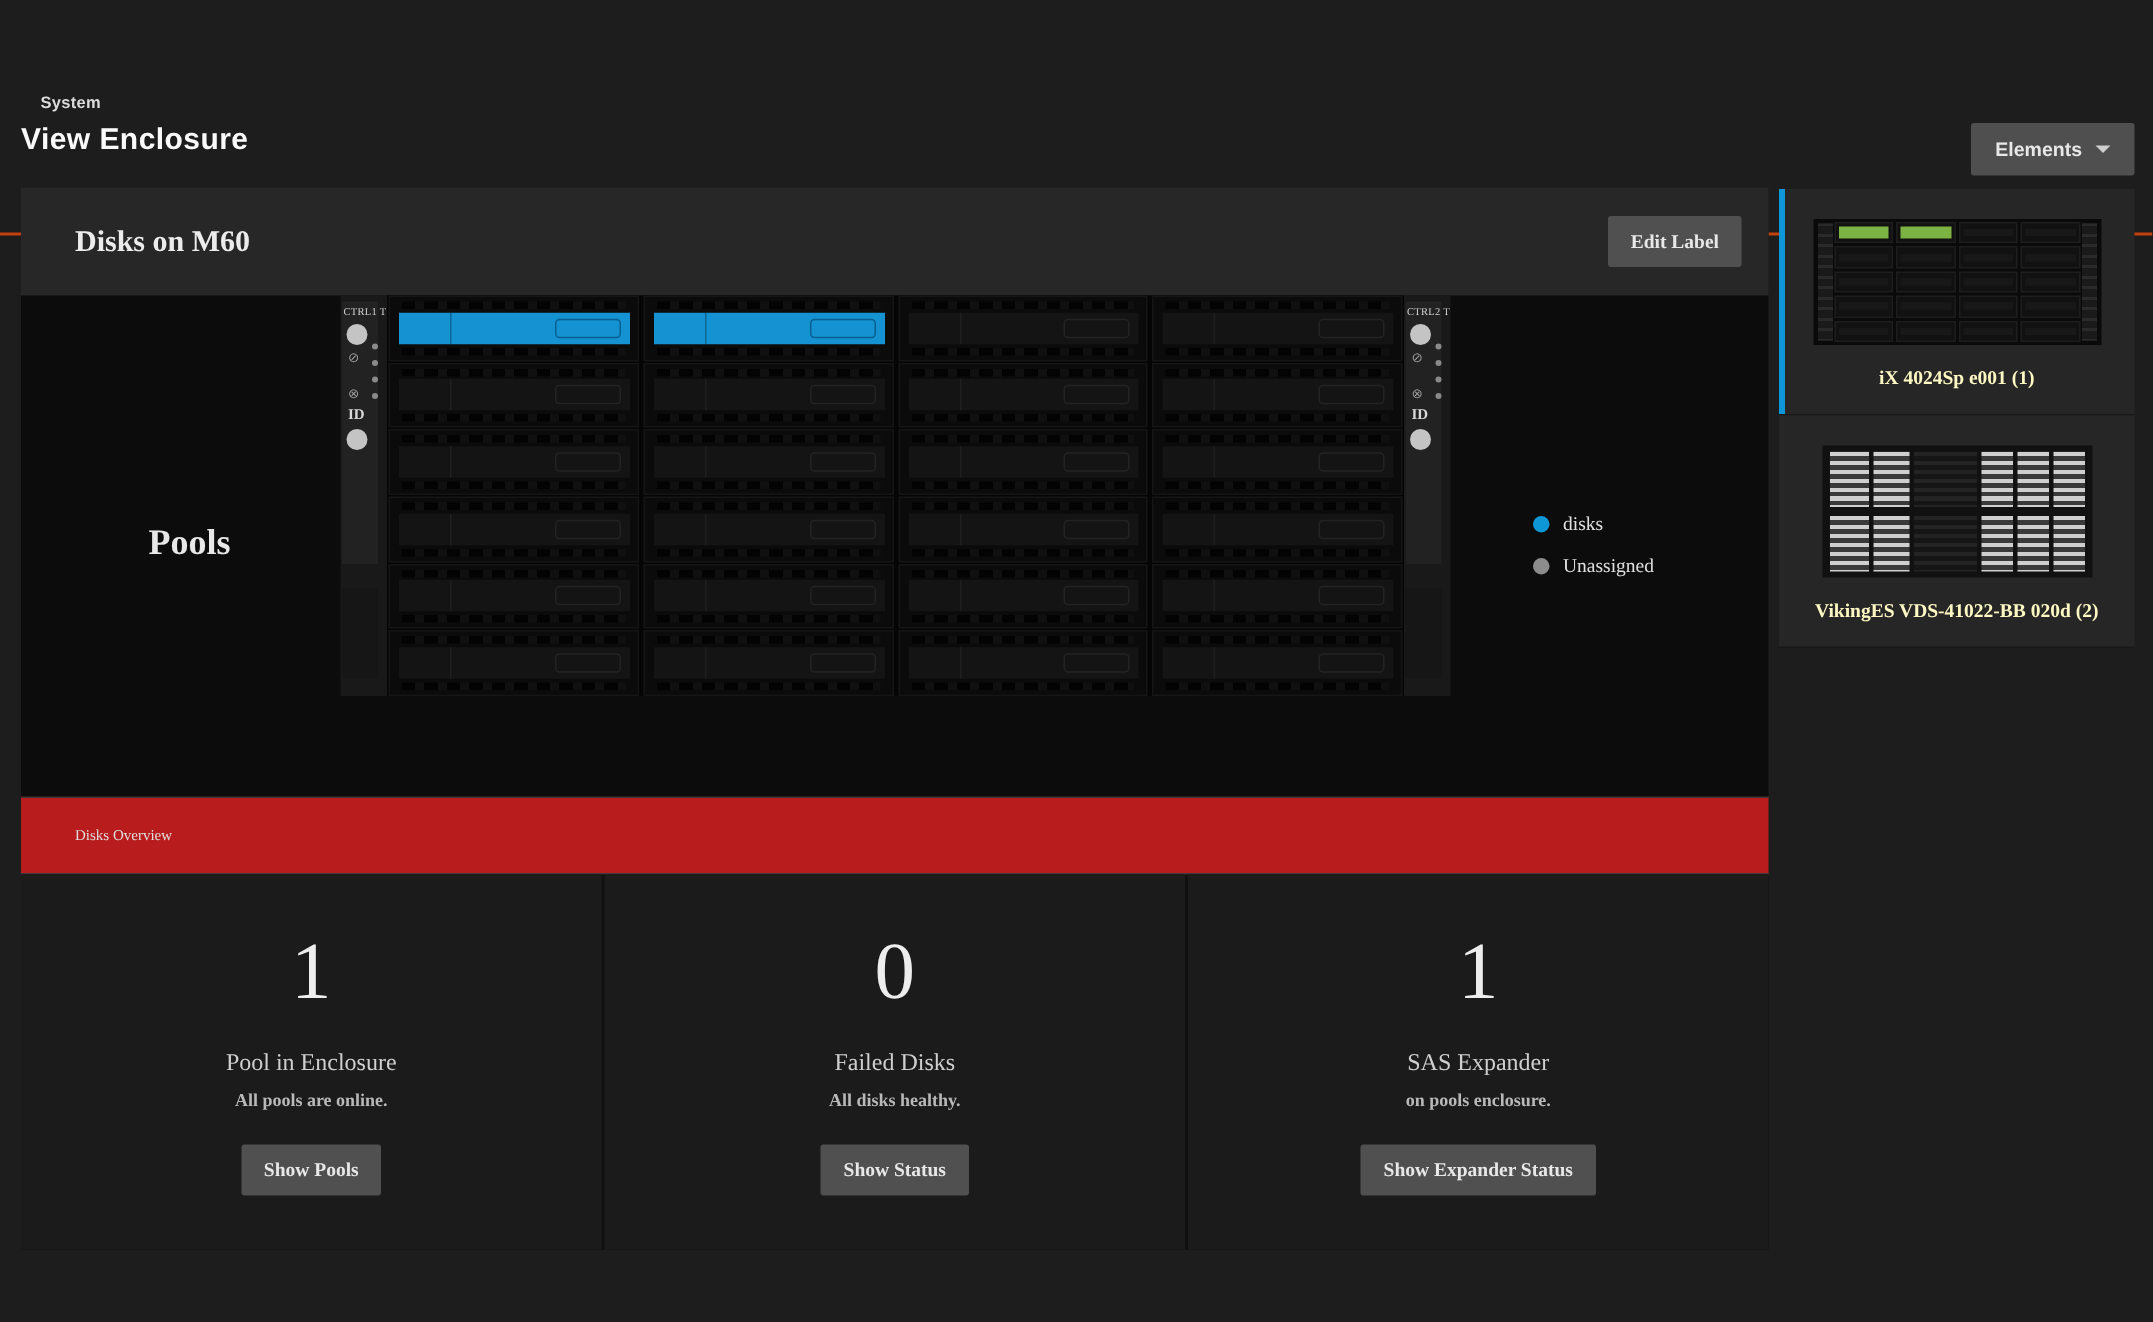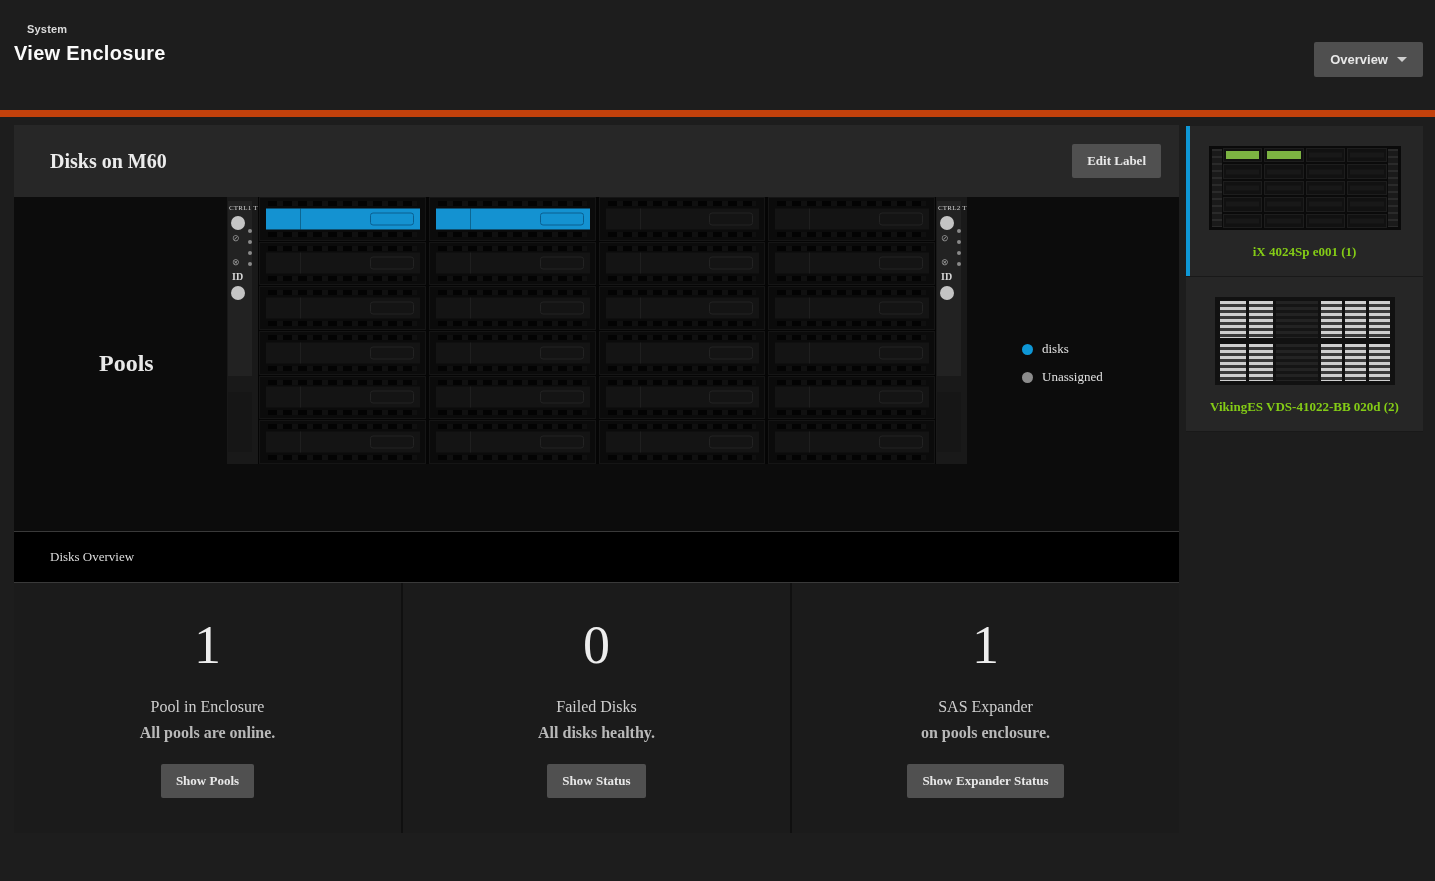--- a/index.html
+++ b/index.html
@@ -1,19 +1,19 @@
 <!DOCTYPE html>
 <html><head>
 <meta charset="utf-8">
 <style>
   * { margin:0; padding:0; box-sizing:border-box; }
   html,body { width:1435px; height:881px; background:#1d1d1d; font-family:"Liberation Sans", sans-serif; color:#e0e0e0; overflow:hidden; }
 
   
-  .top-header { position:relative; height:117px; border-bottom:7px solid #c2410c; }
+  .top-header { position:relative; height:117px; border-bottom:2px solid #c2410c;margin-top:40px; }
   .breadcrumb { position:absolute; left:27px; top:23px; font-size:11px; font-weight:bold; color:#dcdcdc; letter-spacing:.2px; }
   .page-title { position:absolute; left:14px; top:42px; font-size:20px; font-weight:bold; color:#fafafa; letter-spacing:.3px; }
   .elements-btn { position:absolute; right:12px; top:42px; background:#4f4f4f; border:none; color:#e8e8e8;
       font-family:inherit; font-size:13px; font-weight:bold; padding:10px 16px; border-radius:2px; cursor:pointer;
       display:flex; align-items:center; gap:9px; }
   .caret-down { display:inline-block; width:0; height:0; border-left:5px solid transparent; border-right:5px solid transparent; border-top:5px solid #cfcfcf; }
 
   
   .content { position:absolute; top:125px; left:14px; right:12px; bottom:0;font-family:Liberation Serif, serif; }
   .main-card { position:absolute; left:0; top:0; width:1165px; background:#1b1b1b; }
@@ -58,33 +58,33 @@
   .legend-dot { width:11px; height:11px; border-radius:50%; flex:none; }
   .legend-text { font-size:13px; color:#e0e0e0; }
 
   
   .view-toggle { position:absolute; left:0; right:212px; top:288px; display:flex; justify-content:center; gap:5px; }
   .view-btn { background:#4e4e4e; border:none; color:#e6e6e6; font-family:inherit; font-size:13px; font-weight:bold;
       padding:10px 0; width:64px; border-radius:2px; cursor:pointer; }
   .view-btn.active { background:#585858; }
 
   
-  .overview-bar { height:52px; background:#000000; border-top:1px solid #3a3a3a; border-bottom:1px solid #3a3a3a;
-      display:flex; align-items:center; padding-left:36px; font-size:13px; color:#dedede; }
+  .overview-bar { height:52px; background:#b91c1c; border-top:1px solid #3a3a3a; border-bottom:1px solid #3a3a3a;
+      display:flex; align-items:center; padding-left:36px; font-size:10px; color:#dedede; }
   .stats-row { display:flex; height:250px; background:#101010; gap:2px; }
   .stat-card { flex:1; background:#1b1b1b; display:flex; flex-direction:column; align-items:center; justify-content:center; text-align:center; }
   .stat-value { font-size:54px; font-weight:400; color:#ededed; line-height:1; margin-bottom:26px; }
   .stat-label { font-size:16px; color:#cfcfcf; margin-bottom:8px; }
-  .stat-sub { font-size:16px; font-weight:bold; color:#b9b9b9; margin-bottom:22px; }
+  .stat-sub { font-size:12px; font-weight:bold; color:#b9b9b9; margin-bottom:22px; }
 
   
   .thumb-card { position:relative; background:#262626; padding:20px 10px 16px; text-align:center; cursor:pointer; border-bottom:1px solid #191919; }
   .thumb-card .sel-strip { display:none; }
   .thumb-card.selected .sel-strip { display:block; position:absolute; left:0; top:0; bottom:0; width:4px; background:#0e97d6; }
-  .thumb-label { font-size:13px; font-weight:bold; color:#84cc16; margin-top:14px; }
+  .thumb-label { font-size:13px; font-weight:bold; color:#fef9c3; margin-top:14px; }
 
   
   .mini-m60 { width:192px; height:84px; margin:0 auto; background:#0a0a0a; display:flex; padding:2px; }
   .mini-side { width:10px; background:#1e1e1e; margin:1px; flex:none;
       background-image:repeating-linear-gradient(180deg,#2a2a2a 0 2px,#1a1a1a 2px 7px); }
   .mini-grid { flex:1; display:grid; grid-template-columns:repeat(4,1fr); grid-template-rows:repeat(5,1fr); gap:2px; }
   .mini-slot { background:#111; border:1px solid #1d1d1d; position:relative; }
   .mini-slot i { position:absolute; left:2px; right:2px; top:50%; transform:translateY(-50%); height:5px; background:#181818; display:block; }
   .mini-slot.green i { background:#7cb342; height:8px; }
 
@@ -95,21 +95,21 @@
   .vik-group.dark { background-image:repeating-linear-gradient(180deg,#232323 0 3px,#151515 3px 6px); }
   .g-w1 { width:26px; } .g-w2 { width:24px; } .g-mid { flex:1; } .g-r { width:21px; }
 </style>
 </head>
 <body>
 
 <div class="top-header">
   <div class="breadcrumb">System</div>
   <div class="page-title">View Enclosure</div>
   <button class="elements-btn">
-    <span>Overview</span>
+    <span>Elements</span>
     <span class="caret-down"></span>
   </button>
 </div>
 
 <div class="content">
 
   <div class="main-card">
     <div class="card-header">
       <span class="card-title">Disks on M60</span>
       <button class="gray-btn">Edit Label</button>

